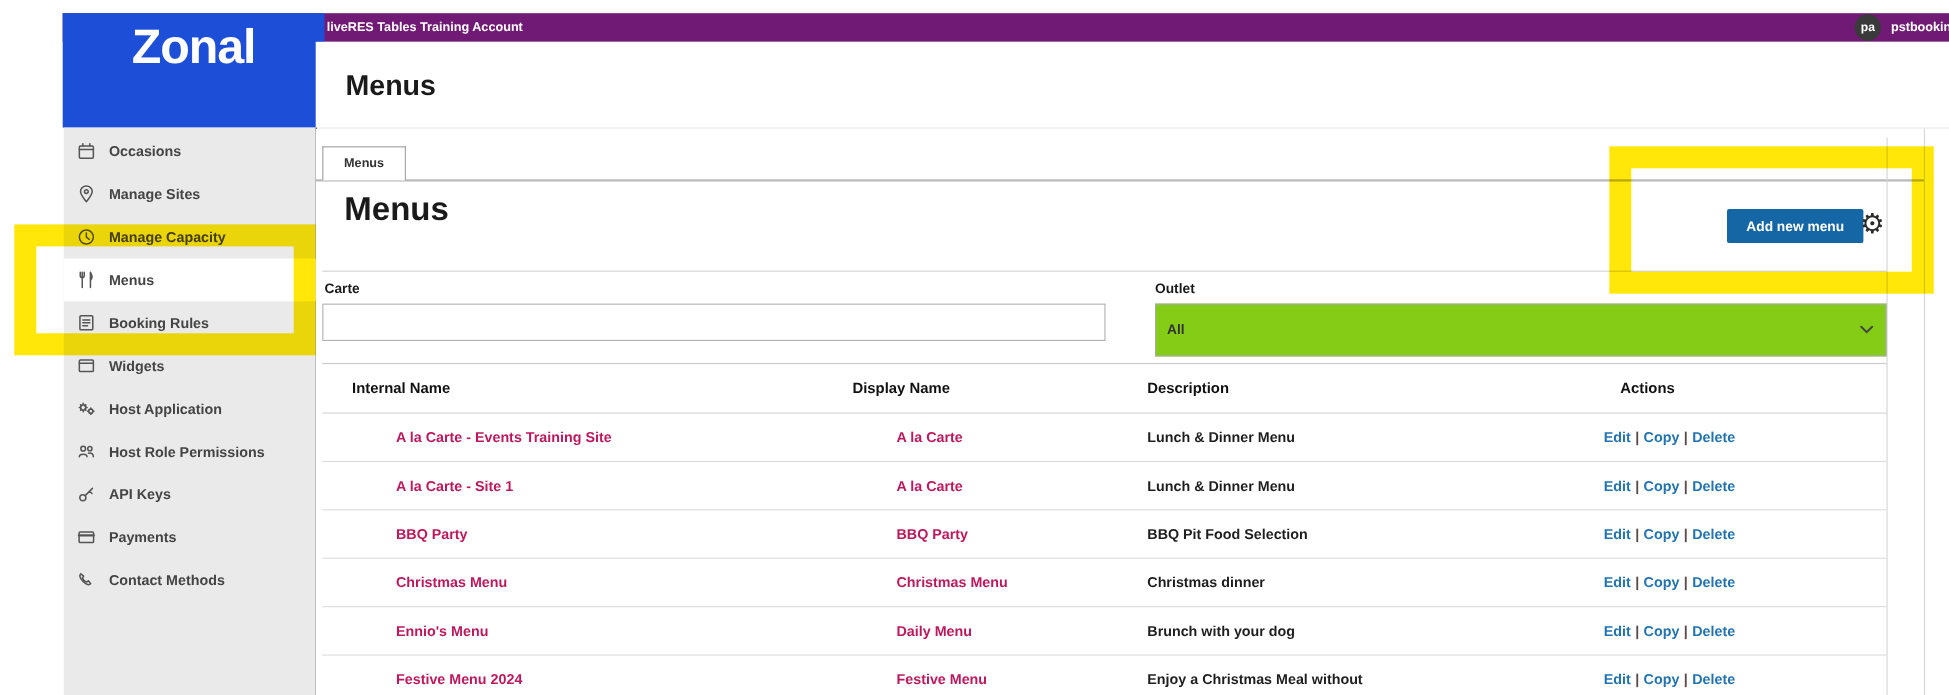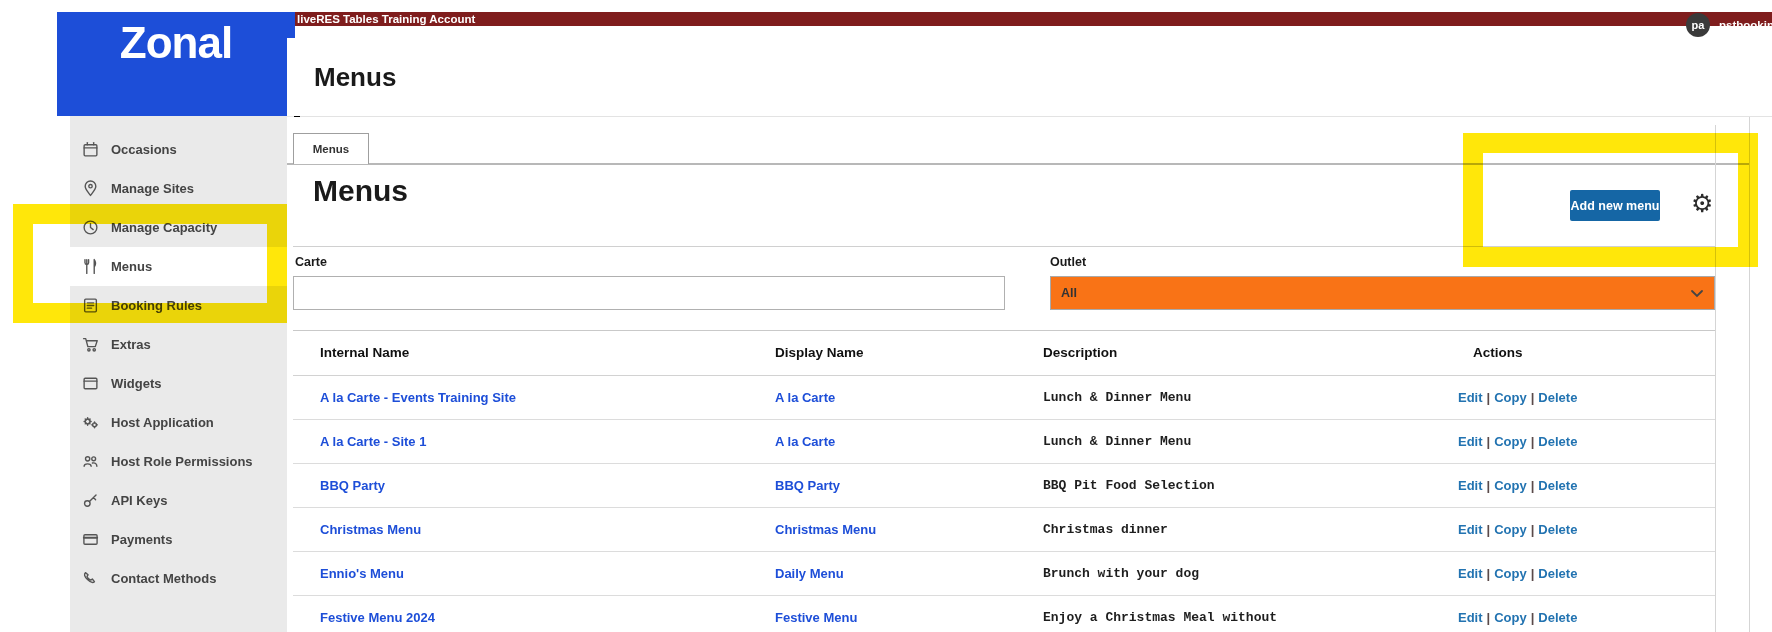--- a/index.html
+++ b/index.html
@@ -1,90 +1,90 @@
 <!DOCTYPE html>
 <html><head>
 <meta charset="utf-8">
 <style>
   * { margin:0; padding:0; box-sizing:border-box; }
   html,body { width:1772px; height:632px; overflow:hidden; background:#ffffff;
               font-family:"Liberation Sans", sans-serif; }
   .abs { position:absolute; }
 
   
-  #topbar { left:57px; top:12px; width:1715px; height:14px; background:#7f1d1d;
+  #topbar { left:57px; top:12px; width:1715px; height:26px; background:#701a75;
             display:flex; align-items:center; }
   #account-name { margin-left:240px; color:#ffffff; font-size:11.5px; font-weight:bold; }
   #user-area { position:absolute; left:1629px; top:1px; display:flex; align-items:center; }
   #avatar { width:24px; height:24px; border-radius:50%; background:#3a3a3a; color:#fff;
             font-size:11px; font-weight:bold; display:flex; align-items:center; justify-content:center; }
   #user-name { color:#ffffff; font-size:11.5px; font-weight:bold; margin-left:9px; white-space:nowrap; }
   #logo-block { left:57px; top:12px; width:238px; height:104px; background:#1d4ed8;
                 display:flex; align-items:flex-start; justify-content:center; }
   #logo-text { color:#ffffff; font-size:44px; font-weight:bold; letter-spacing:-1px; margin-top:6px; }
 
   
   #page-header { left:287px; top:38px; width:1485px; height:79px; background:#fff;
                  border-bottom:1px solid #e3e3e3; display:flex; align-items:center; }
   #page-title { font-size:26px; font-weight:bold; color:#1a1a1a; margin-left:27px; }
 
   
-  #sidebar { left:70px; top:116px; width:230px; height:516px; background:#eaeaea;
-             border-right:6px solid #000000; padding-top:14px; }
+  #sidebar { left:58px; top:116px; width:230px; height:516px; background:#eaeaea;
+             border-right:1px solid #000000; padding-top:2px; }
   .side-item { height:39px; display:flex; align-items:center; padding-left:12px; cursor:pointer; }
   .side-item.selected { background:#ffffff; }
   .side-icon { width:17px; height:17px; margin-right:12px; flex:0 0 17px; color:#555; }
   .side-icon svg { width:17px; height:17px; stroke:#555; fill:none; stroke-width:1.3;
                    stroke-linecap:round; stroke-linejoin:round; }
   .side-label { font-size:13px; font-weight:bold; color:#444; }
 
   
   #main { left:287px; top:117px; width:1485px; height:515px; background:#fff; }
   #tab { position:absolute; left:6px; top:16px; width:76px; height:31px; background:#fff;
          border:1px solid #9f9f9f; border-bottom:none; z-index:3;
          display:flex; align-items:center; justify-content:center; }
   #tab-label { font-size:11.5px; font-weight:bold; color:#333; }
   #tab-line { position:absolute; left:0; top:46px; width:1462px; height:2px; background:#b8b8b8; }
   #border-inner { position:absolute; left:1428px; top:8px; width:1px; height:507px; background:#d5d5d5; }
   #border-outer { position:absolute; left:1462px; top:0; width:1px; height:515px; background:#d5d5d5; }
 
   #section-title { position:absolute; left:26px; top:57px; font-size:30px; font-weight:bold; color:#1a1a1a; }
-  #add-menu-btn { position:absolute; left:1283px; top:73px; width:90px; height:31px;
+  #add-menu-btn { position:absolute; left:1283px; top:73px; width:124px; height:31px;
                   background:#1566a5; color:#fff; font-size:12.5px; font-weight:bold;
                   border:none; border-radius:2px; cursor:pointer; font-family:"Liberation Sans",sans-serif; }
   #settings-gear { position:absolute; left:1404px; top:69px; font-size:25px; color:#2b2b2b;
                    font-family:"DejaVu Sans", sans-serif; cursor:pointer; line-height:1.4; }
   #divider-title { position:absolute; left:6px; top:129px; width:1422px; height:1px; background:#d0d0d0; }
 
   .field-label { position:absolute; top:138px; font-size:12.5px; font-weight:bold; color:#1a1a1a; }
   #filter-label { left:8px; }
   #outlet-label { left:763px; }
   #filter-input { position:absolute; left:6px; top:159px; width:712px; height:34px;
                   border:1px solid #b0b0b0; font-size:13px; padding:0 8px; color:#333;
                   font-family:"Liberation Sans",sans-serif; }
-  #outlet-select { position:absolute; left:763px; top:159px; width:665px; height:34px;
-                   border:1px solid #a9a9a9; background:#f97316; display:flex; align-items:center;
+  #outlet-select { position:absolute; left:763px; top:159px; width:665px; height:48px;
+                   border:1px solid #a9a9a9; background:#84cc16; display:flex; align-items:center;
                    padding:0 10px; cursor:pointer; }
   #outlet-value { font-size:12.5px; font-weight:bold; color:#333; flex:1; }
   #divider-filter { position:absolute; left:6px; top:213px; width:1422px; height:1px; background:#c9c9c9; }
 
   
   .col-internal { left:33px; }
   .col-display  { left:488px; }
   .col-desc     { left:756px; }
   .col-actions  { left:1171px; }
   .col-actions-h{ left:1186px; }
   #table-header { position:absolute; left:0; top:214px; width:1428px; height:44px; }
   #table-header span { position:absolute; top:14px; font-size:13.5px; font-weight:bold; color:#111; }
   #header-divider { position:absolute; left:6px; top:258px; width:1422px; height:1px; background:#d2d2d2; }
 
   .t-row { position:absolute; left:0; width:1428px; height:44px; }
   .t-row .cell { position:absolute; top:14px; font-size:13px; font-weight:bold; }
-  .cell-link { color:#1d4ed8; }
-  .cell-text { color:#1e1e1e;font-family:Liberation Mono, monospace; }
+  .cell-link { color:#be185d;margin-left:40px; }
+  .cell-text { color:#1e1e1e; }
   .row-divider { position:absolute; left:6px; bottom:0; width:1422px; height:1px; background:#dcdcdc; }
   .action-link { color:#2273b1; cursor:pointer; }
   .action-sep { color:#5a4a4a; padding:0 4px; }
 
   
   .highlight { position:absolute; border:20px solid #ffe70a; mix-blend-mode:multiply; z-index:50; }
   #highlight-sidebar { left:13px; top:204px; width:274px; height:119px; }
   #highlight-addmenu { left:1463px; top:133px; width:295px; height:134px; }
 </style>
 </head>
@@ -144,28 +144,20 @@
   <div class="side-item">
     <span class="side-icon"><svg viewBox="0 0 16 16">
           <rect x="2.5" y="2" width="11" height="12" rx="1"></rect>
           <line x1="5" y1="5.5" x2="11" y2="5.5"></line>
           <line x1="5" y1="8" x2="11" y2="8"></line>
           <line x1="5" y1="10.5" x2="9" y2="10.5"></line>
         </svg></span>
     <span class="side-label">Booking Rules</span>
   </div>
 
-  <div class="side-item">
-    <span class="side-icon"><svg viewBox="0 0 16 16">
-          <path d="M1.5 2.5 h2 l2 7.5 h7 l1.8-5.5 H4.3"></path>
-          <circle cx="6.5" cy="13" r="1.1"></circle>
-          <circle cx="11.5" cy="13" r="1.1"></circle>
-        </svg></span>
-    <span class="side-label">Extras</span>
-  </div>
 
 
   <div class="side-item">
     <span class="side-icon"><svg viewBox="0 0 16 16">
           <rect x="2" y="3" width="12" height="10" rx="1"></rect>
           <line x1="2" y1="5.8" x2="14" y2="5.8"></line>
         </svg></span>
     <span class="side-label">Widgets</span>
   </div>
 

